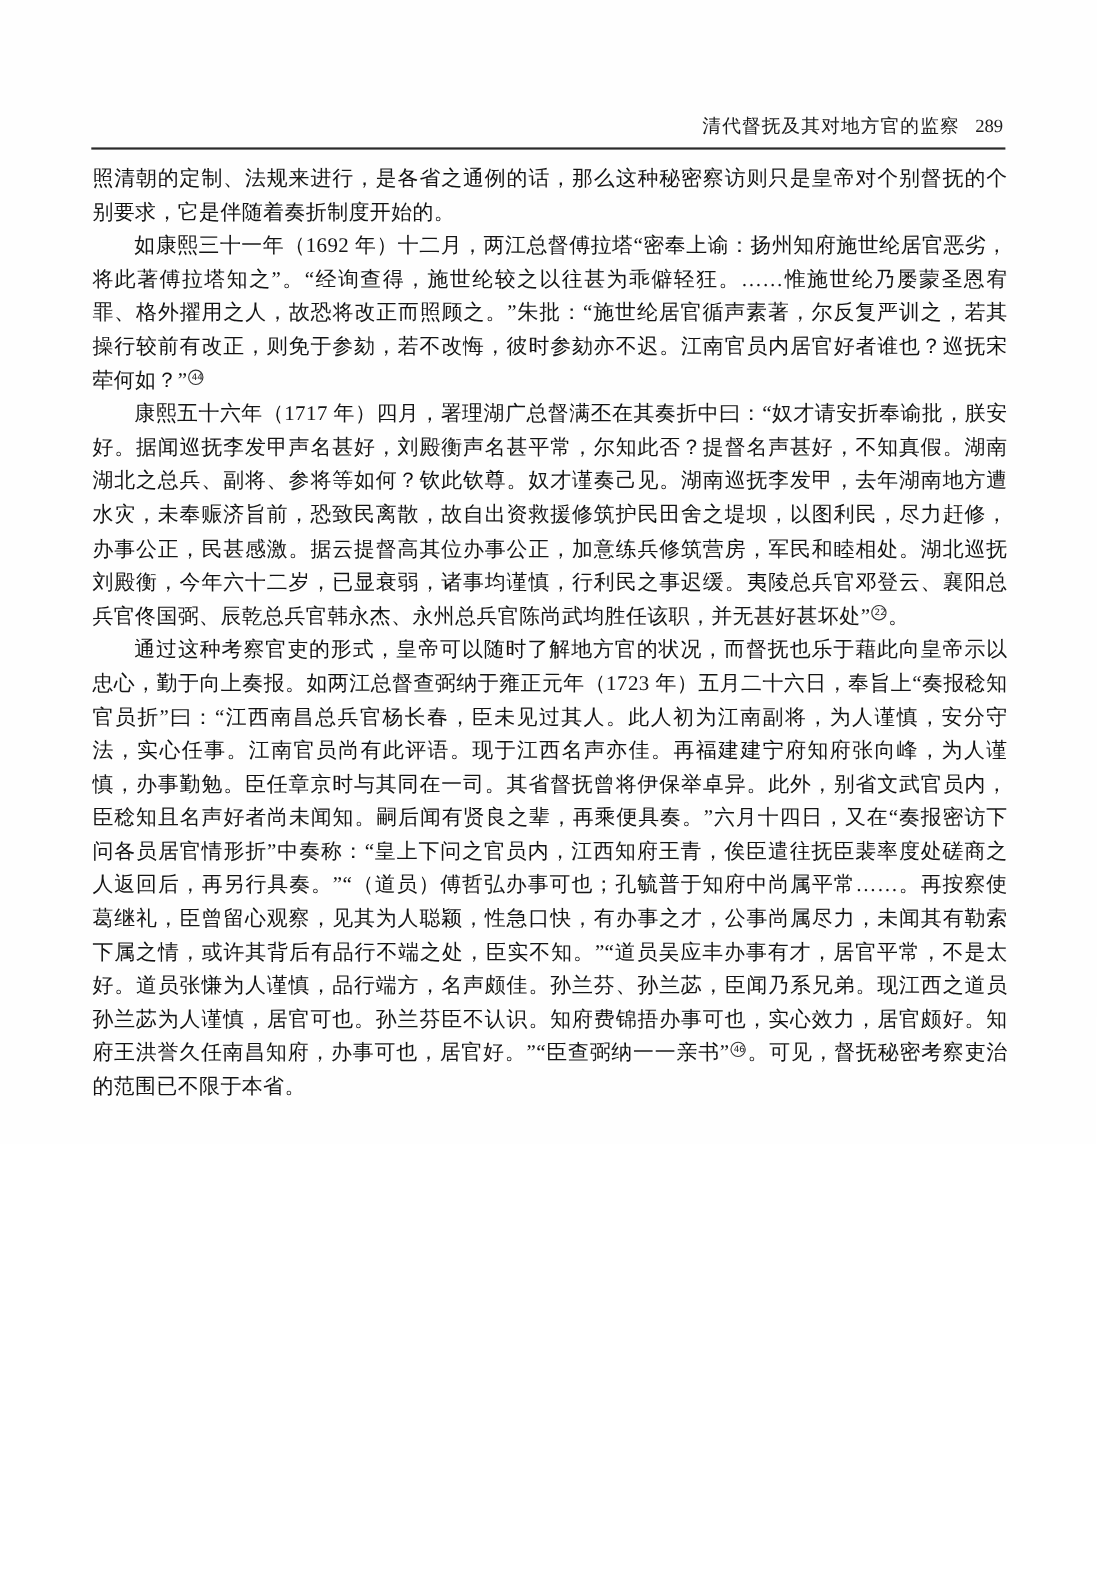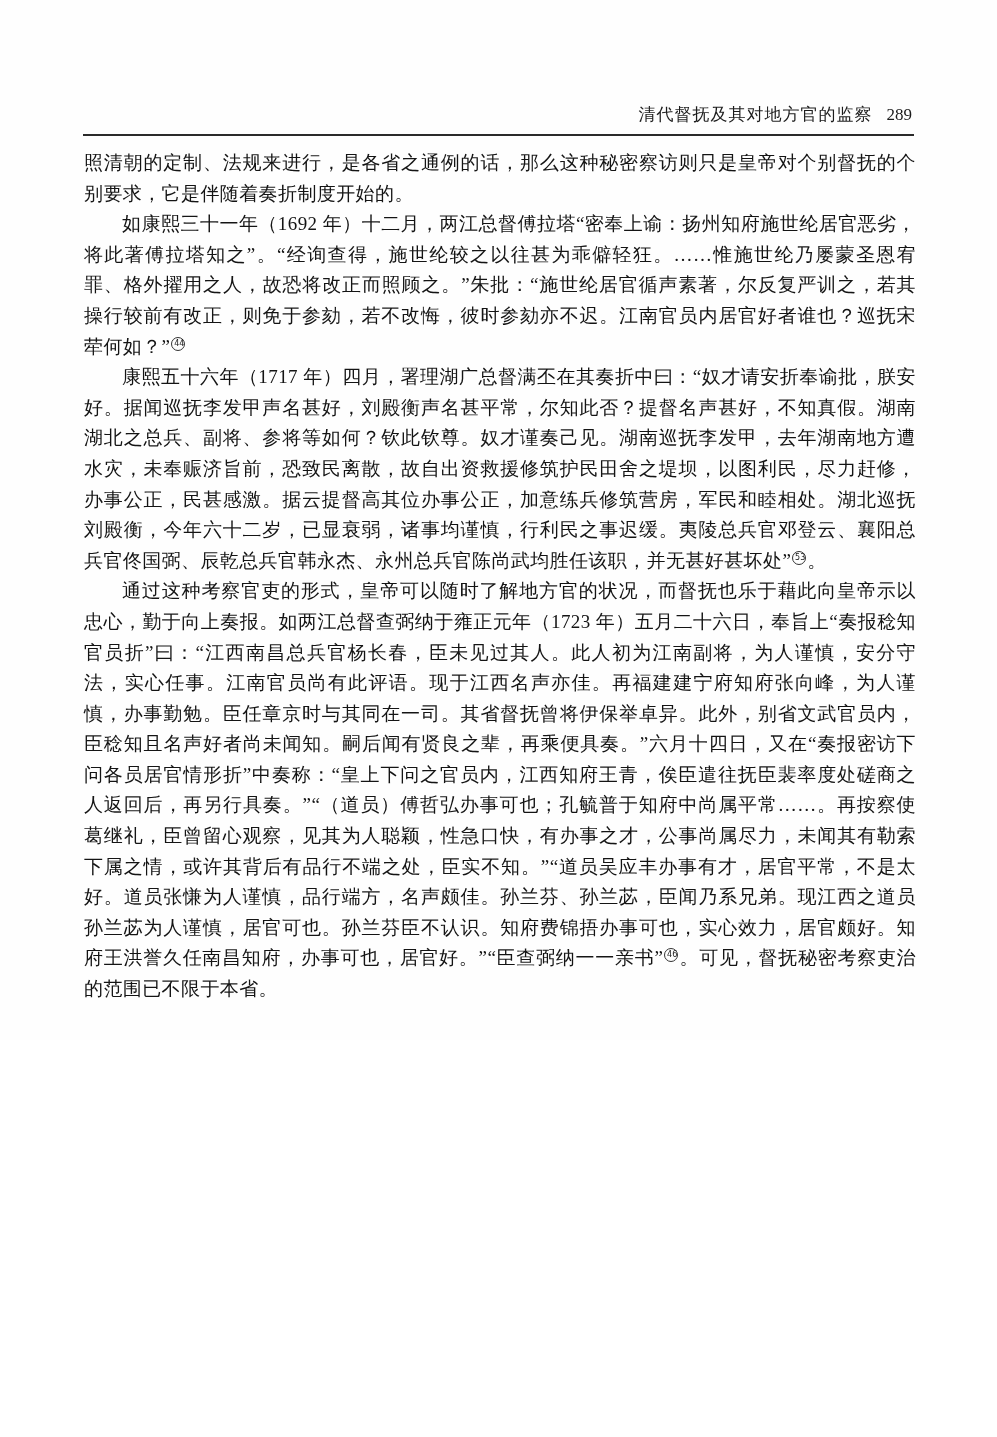--- a/index.html
+++ b/index.html
@@ -83,17 +83,17 @@
 
   <div class="running-header">
     <span>清代督抚及其对地方官的监察</span><span class="pgnum">289</span>
   </div>
 
   <div class="header-rule"></div>
 
   <div class="body-text" id="body-text">
       <p>照清朝的定制、法规来进行，是各省之通例的话，那么这种秘密察访则只是皇帝对个别督抚的个别要求，它是伴随着奏折制度开始的。</p>
       <p class="indent">如康熙三十一年（1692 年）十二月，两江总督傅拉塔“密奉上谕：扬州知府施世纶居官恶劣，将此著傅拉塔知之”。“经询查得，施世纶较之以往甚为乖僻轻狂。……惟施世纶乃屡蒙圣恩宥罪、格外擢用之人，故恐将改正而照顾之。”朱批：“施世纶居官循声素著，尔反复严训之，若其操行较前有改正，则免于参劾，若不改悔，彼时参劾亦不迟。江南官员内居官好者谁也？巡抚宋荦何如？”<span class="fnref">44</span></p>
-      <p class="indent">康熙五十六年（1717 年）四月，署理湖广总督满丕在其奏折中曰：“奴才请安折奉谕批，朕安好。据闻巡抚李发甲声名甚好，刘殿衡声名甚平常，尔知此否？提督名声甚好，不知真假。湖南湖北之总兵、副将、参将等如何？钦此钦尊。奴才谨奏己见。湖南巡抚李发甲，去年湖南地方遭水灾，未奉赈济旨前，恐致民离散，故自出资救援修筑护民田舍之堤坝，以图利民，尽力赶修，办事公正，民甚感激。据云提督高其位办事公正，加意练兵修筑营房，军民和睦相处。湖北巡抚刘殿衡，今年六十二岁，已显衰弱，诸事均谨慎，行利民之事迟缓。夷陵总兵官邓登云、襄阳总兵官佟国弼、辰乾总兵官韩永杰、永州总兵官陈尚武均胜任该职，并无甚好甚坏处”<span class="fnref">53</span>。</p>
+      <p class="indent">康熙五十六年（1717 年）四月，署理湖广总督满丕在其奏折中曰：“奴才请安折奉谕批，朕安好。据闻巡抚李发甲声名甚好，刘殿衡声名甚平常，尔知此否？提督名声甚好，不知真假。湖南湖北之总兵、副将、参将等如何？钦此钦尊。奴才谨奏己见。湖南巡抚李发甲，去年湖南地方遭水灾，未奉赈济旨前，恐致民离散，故自出资救援修筑护民田舍之堤坝，以图利民，尽力赶修，办事公正，民甚感激。据云提督高其位办事公正，加意练兵修筑营房，军民和睦相处。湖北巡抚刘殿衡，今年六十二岁，已显衰弱，诸事均谨慎，行利民之事迟缓。夷陵总兵官邓登云、襄阳总兵官佟国弼、辰乾总兵官韩永杰、永州总兵官陈尚武均胜任该职，并无甚好甚坏处”<span class="fnref">22</span>。</p>
       <p class="indent">通过这种考察官吏的形式，皇帝可以随时了解地方官的状况，而督抚也乐于藉此向皇帝示以忠心，勤于向上奏报。如两江总督查弼纳于雍正元年（1723 年）五月二十六日，奉旨上“奏报稔知官员折”曰：“江西南昌总兵官杨长春，臣未见过其人。此人初为江南副将，为人谨慎，安分守法，实心任事。江南官员尚有此评语。现于江西名声亦佳。再福建建宁府知府张向峰，为人谨慎，办事勤勉。臣任章京时与其同在一司。其省督抚曾将伊保举卓异。此外，别省文武官员内，臣稔知且名声好者尚未闻知。嗣后闻有贤良之辈，再乘便具奏。”六月十四日，又在“奏报密访下问各员居官情形折”中奏称：“皇上下问之官员内，江西知府王青，俟臣遣往抚臣裴率度处磋商之人返回后，再另行具奏。”“（道员）傅哲弘办事可也；孔毓普于知府中尚属平常……。再按察使葛继礼，臣曾留心观察，见其为人聪颖，性急口快，有办事之才，公事尚属尽力，未闻其有勒索下属之情，或许其背后有品行不端之处，臣实不知。”“道员吴应丰办事有才，居官平常，不是太好。道员张慊为人谨慎，品行端方，名声颇佳。孙兰芬、孙兰苾，臣闻乃系兄弟。现江西之道员孙兰苾为人谨慎，居官可也。孙兰芬臣不认识。知府费锦捂办事可也，实心效力，居官颇好。知府王洪誉久任南昌知府，办事可也，居官好。”“臣查弼纳一一亲书”<span class="fnref">46</span>。可见，督抚秘密考察吏治的范围已不限于本省。</p>
     </div>
 
 </div>
 
 </body></html>

